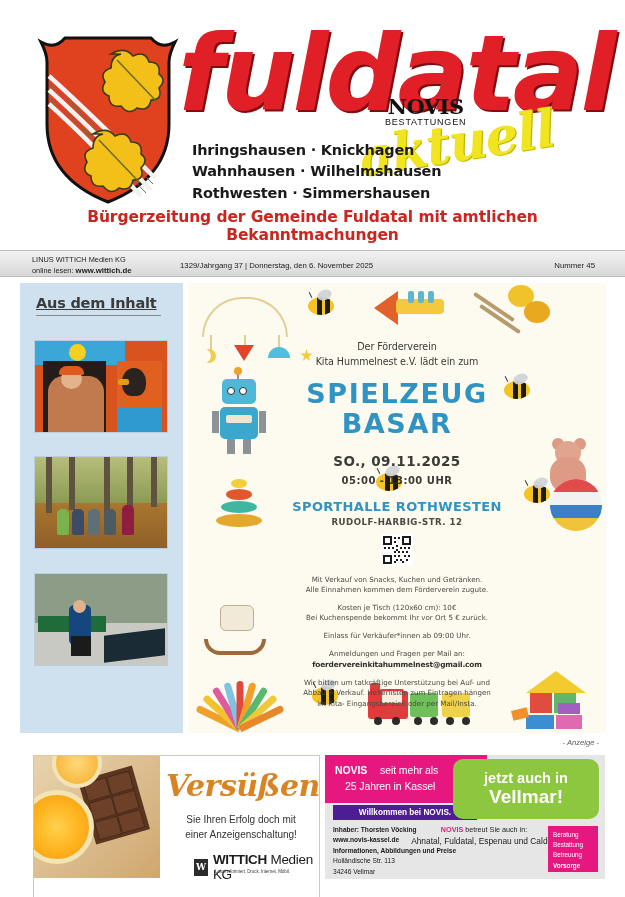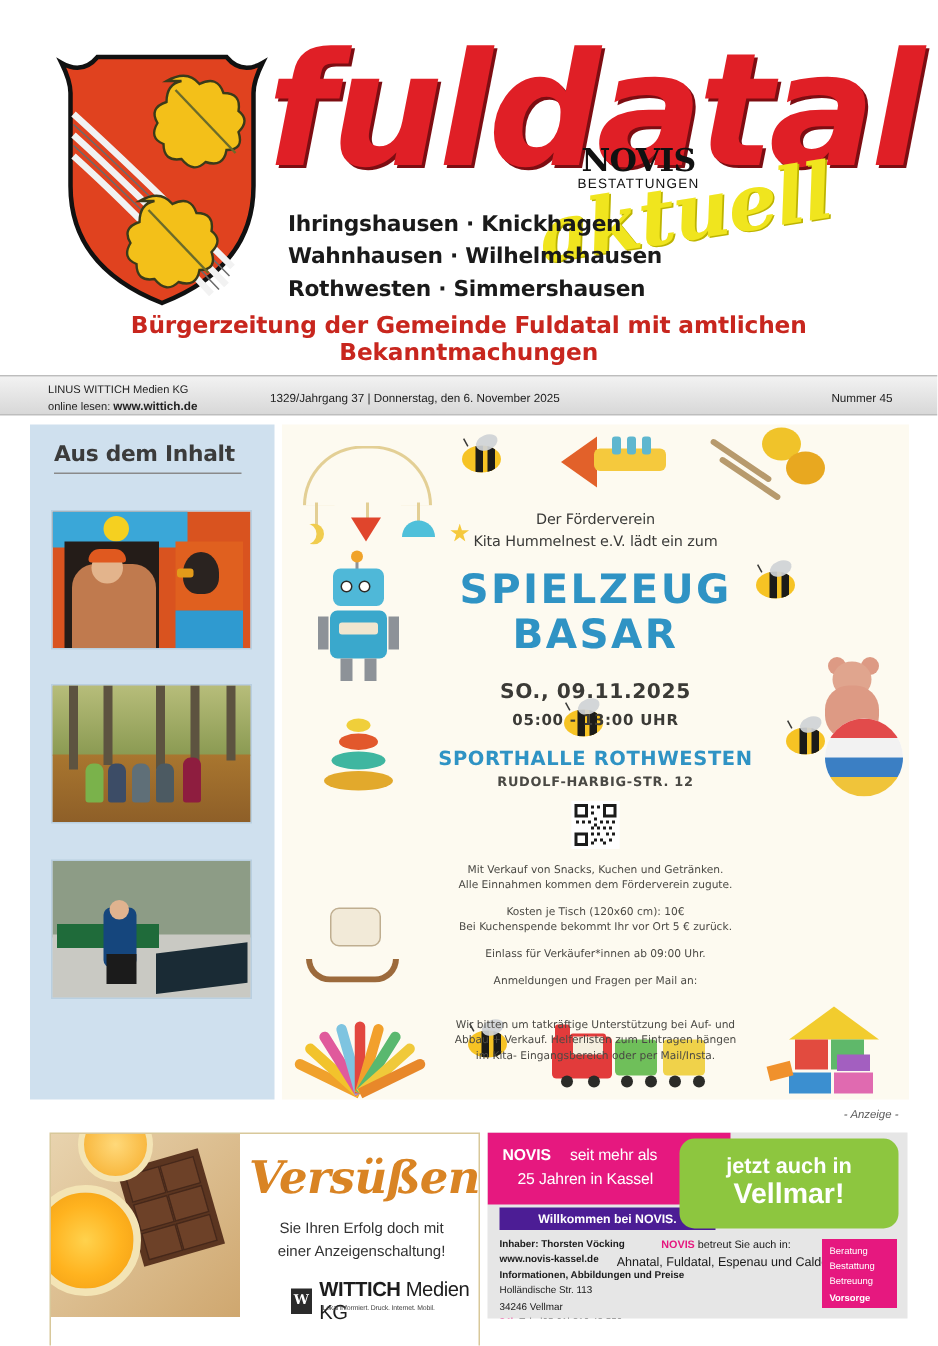--- a/index.html
+++ b/index.html
@@ -52,21 +52,21 @@
   .ib-mid { position:absolute; left:180px; top:10px; font-size:7.8px; color:#222; }
   .ib-right { position:absolute; right:30px; top:10px; font-size:7.8px; color:#222; }
 
   
   .sidebar {
     position:absolute; left:20px; top:283px; width:163px; height:450px;
     background:#cfe0ee;
   }
   .side-title {
     margin:12px 0 0 16px; font-size:14.5px; font-weight:bold; color:#3b3b3b;
-    font-family:"DejaVu Sans", sans-serif; letter-spacing:-0.2px;
+    font-family:"DejaVu Sans", sans-serif; letter-spacing:-0.2px;text-decoration:underline;
   }
   .side-rule { margin:4px 0 0 16px; width:125px; height:1px; background:#8a8a8a; }
   .photo { position:absolute; left:14px; width:134px; height:93px; overflow:hidden; border:1px solid #b9cfe0; }
   .photo1 { top:57px; }
   .photo2 { top:173px; }
   .photo3 { top:290px; }
 
   
   .p1 { position:absolute; inset:0; background:#d9531f; }
   .p1 .sky { position:absolute; left:0; top:0; width:68%; height:26%; background:#3aa7d8; }
@@ -562,20 +562,21 @@
       <div>Alle Einnahmen kommen dem Förderverein zugute.</div>
     </div>
 
     <div class="ptext p-cost">
       <div>Kosten je Tisch (120x60 cm): 10€</div>
       <div>Bei Kuchenspende bekommt Ihr vor Ort 5 € zurück.</div>
     </div>
 
     <div class="ptext p-entry">Einlass für Verkäufer*innen ab 09:00 Uhr.</div>
     <div class="ptext p-mail-l">Anmeldungen und Fragen per Mail an:</div>
+    <div class="ptext p-mail">foerdervereinkitahummelnest@gmail.com</div>
 
     <div class="ptext p-help">
       <div>Wir bitten um tatkräftige Unterstützung bei Auf- und</div>
       <div>Abbau + Verkauf. Helferlisten zum Eintragen hängen</div>
       <div>im Kita- Eingangsbereich oder per Mail/Insta.</div>
     </div>
   </div>
 
   <div class="anzeige">- Anzeige -</div>
 

